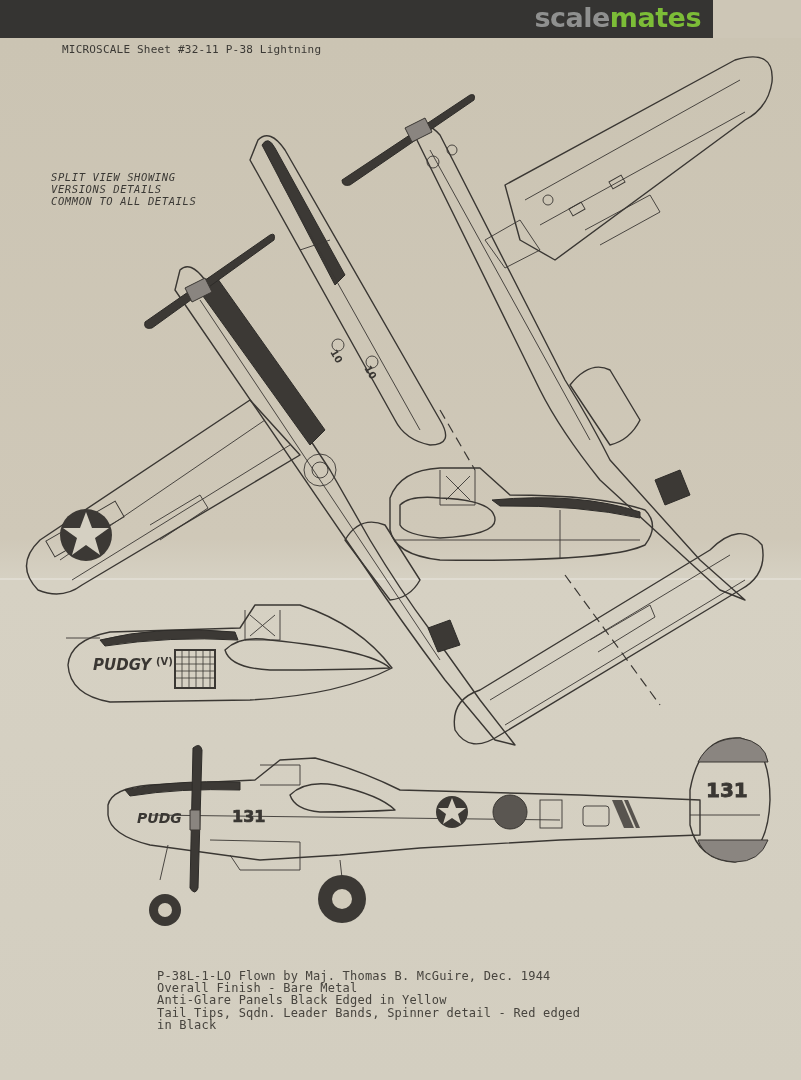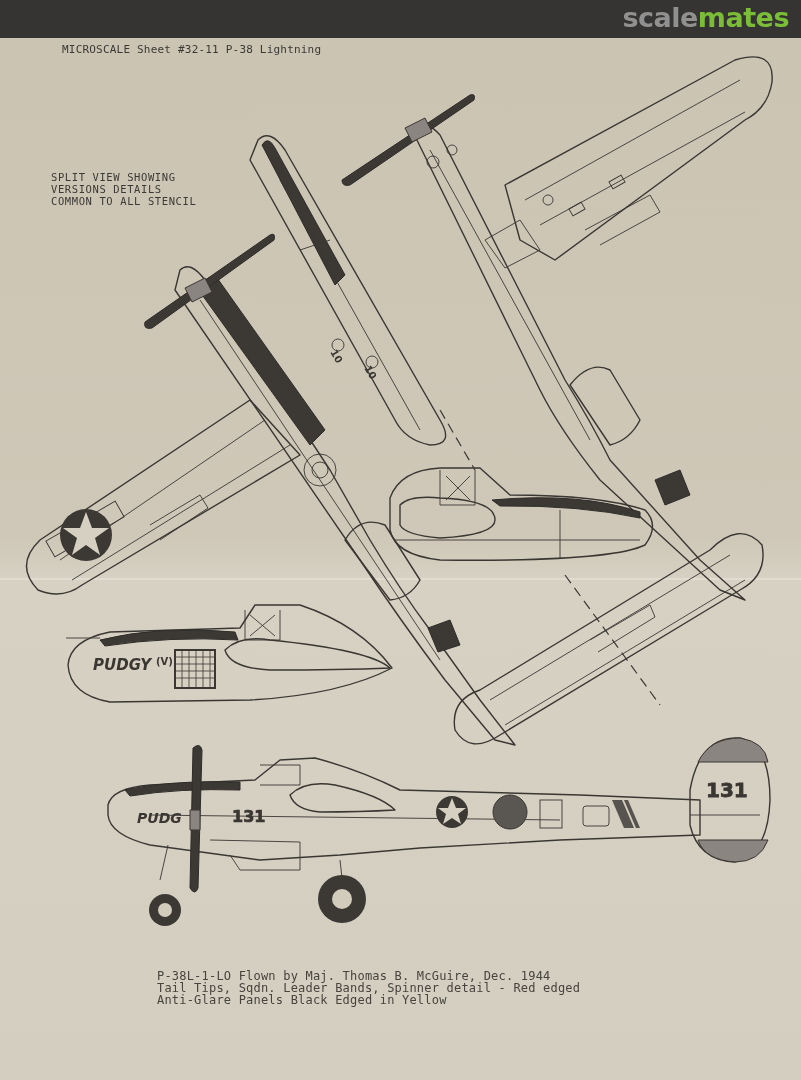--- a/index.html
+++ b/index.html
@@ -2,21 +2,21 @@
 <html><head>
 <meta charset="utf-8">
 <style>
   html, body { margin: 0; padding: 0; }
   body {
     width: 801px; height: 1080px; overflow: hidden; position: relative;
     background: #cdc6b6;
     font-family: "DejaVu Sans Mono", "Liberation Mono", monospace;
   }
   .topbar {
-    position: absolute; left: 0; top: 0; width: 801px; height: 38px;
+    position: absolute; left: 0; top: 0; width: 713px; height: 38px;
     background: #353432;
   }
   .brand {
     position: absolute; right: 12px; top: 2px;
     font-family: "DejaVu Sans", "Liberation Sans", sans-serif;
     font-weight: bold; font-size: 27px; letter-spacing: -0.5px;
   }
   .brand .b1 { color: #8f908f; }
   .brand .b2 { color: #7cbd37; }
   .sheet {
@@ -28,21 +28,21 @@
     background: rgba(255,255,255,0.25);
   }
   .sheet-title {
     position: absolute; left: 62px; top: 43px;
     font-size: 11px; color: #3b3935; letter-spacing: 0.2px; white-space: pre; text-align: right;
   }
   .stencil-note {
     position: absolute; left: 51px; top: 171px;
     font-size: 10.5px; line-height: 12px; color: #3b3935; letter-spacing: 0.6px;
   }
-  .stencil-note div { white-space: pre; }
+  .stencil-note div { white-space: pre; font-style: italic; }
   .caption {
     position: absolute; left: 157px; top: 970px;
     font-size: 12px; line-height: 12.2px; color: #47443e; letter-spacing: 0.2px;
   }
   .caption div { white-space: pre; }
   svg.drawing { position: absolute; left: 0; top: 0; }
   .ln { fill: none; stroke: #3a3733; stroke-width: 1.4; stroke-linejoin: round; }
   .thin { fill: none; stroke: #3a3733; stroke-width: 0.9; }
   .dash { fill: none; stroke: #3a3733; stroke-width: 1.2; stroke-dasharray: 10 6; }
   .dark { fill: #3c3935; stroke: #2e2c29; stroke-width: 1; }
@@ -197,20 +197,22 @@
     <circle cx="342" cy="899" r="24" fill="#3c3935"></circle>
     <circle cx="342" cy="899" r="10" fill="#d2ccbc"></circle>
   </g>
 </svg>
 
 <div class="sheet-title">MICROSCALE Sheet #32-11 P-38 Lightning</div>
 
 <div class="stencil-note">
   <div>SPLIT VIEW SHOWING</div>
   <div>VERSIONS DETAILS</div>
-  <div>COMMON TO ALL STENCIL</div>
+  <div>COMMON TO ALL DETAILS</div>
 </div>
 
 <div class="caption">
   <div>P-38L-1-LO Flown by Maj. Thomas B. McGuire, Dec. 1944</div>
+  <div>Overall Finish - Bare Metal</div>
+  <div>Anti-Glare Panels Black Edged in Yellow</div>
   <div>Tail Tips, Sqdn. Leader Bands, Spinner detail - Red edged</div>
-  <div>Anti-Glare Panels Black Edged in Yellow</div>
+  <div>in Black</div>
 </div>
 
 </body></html>

